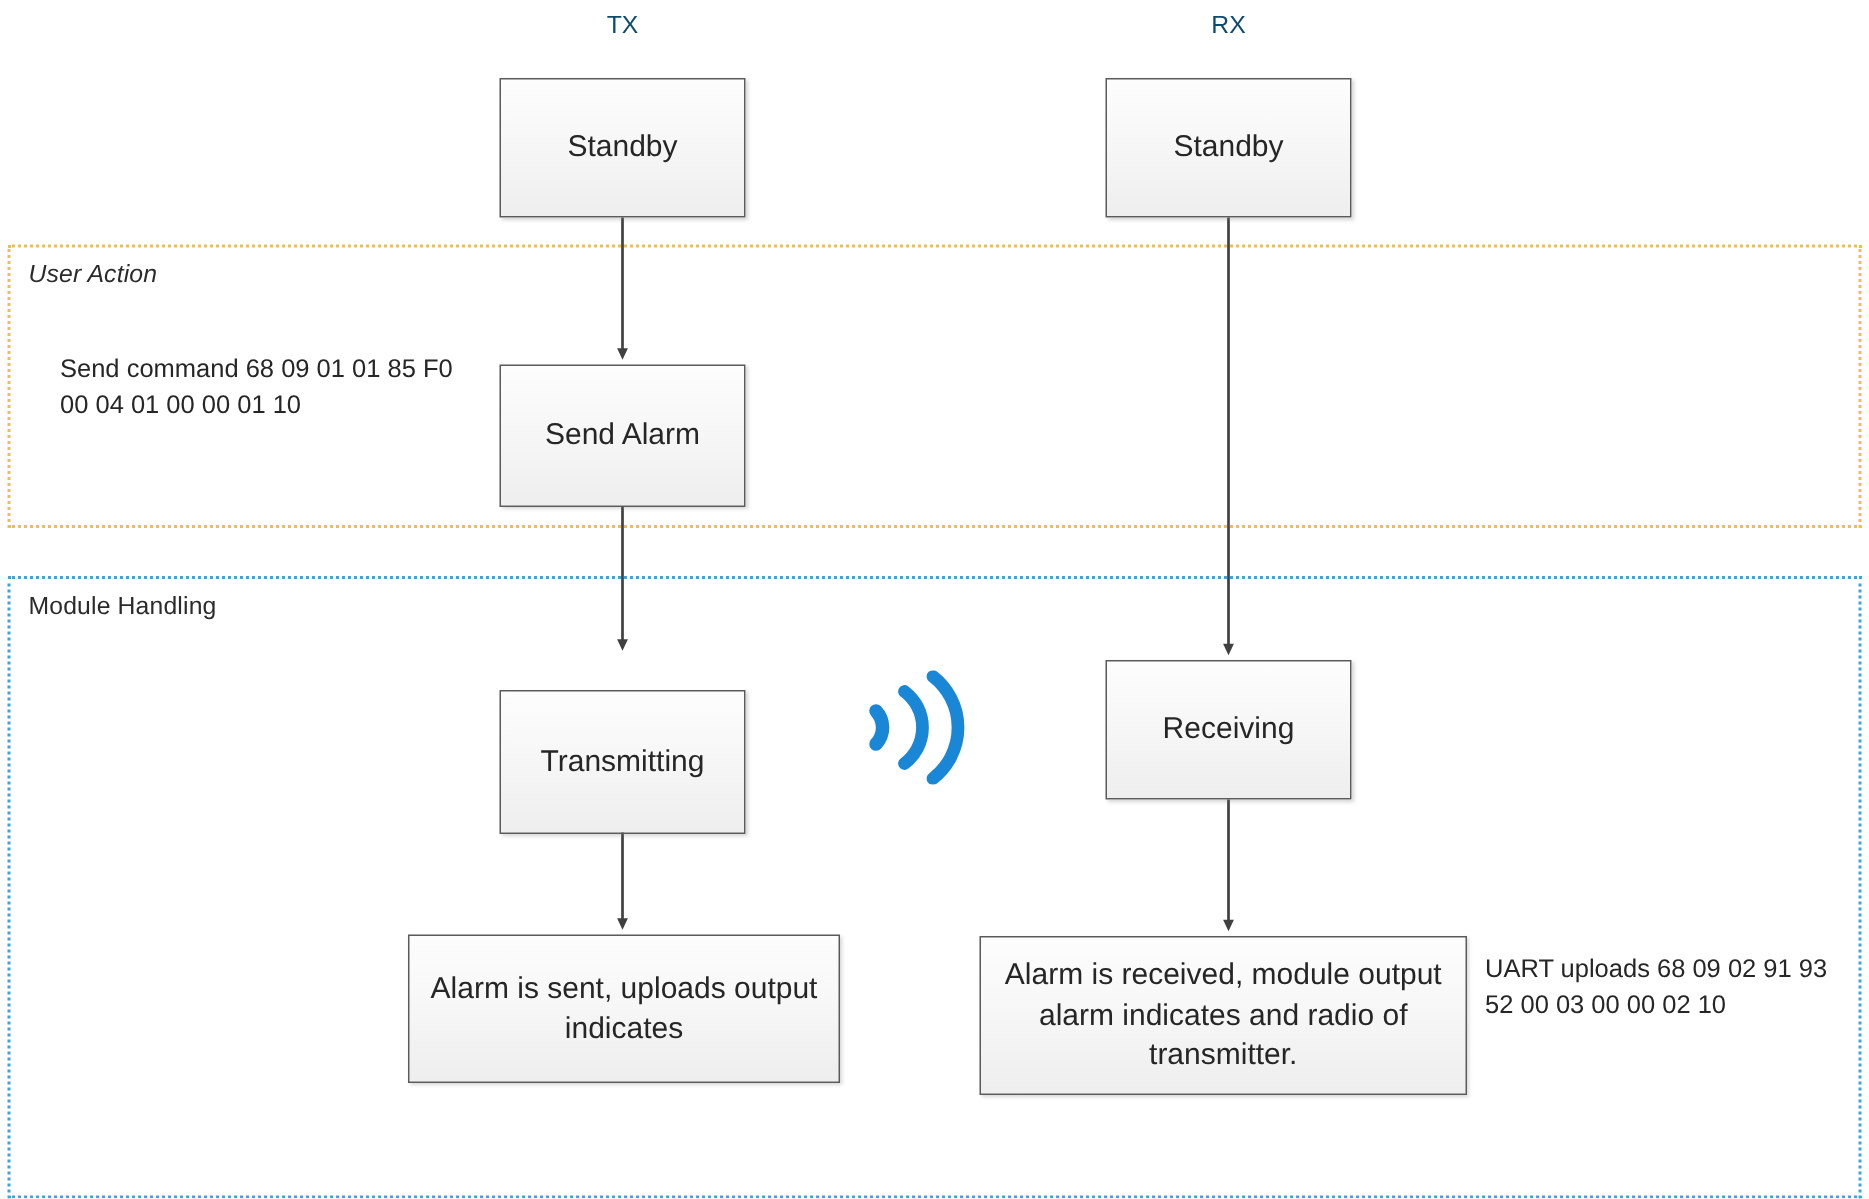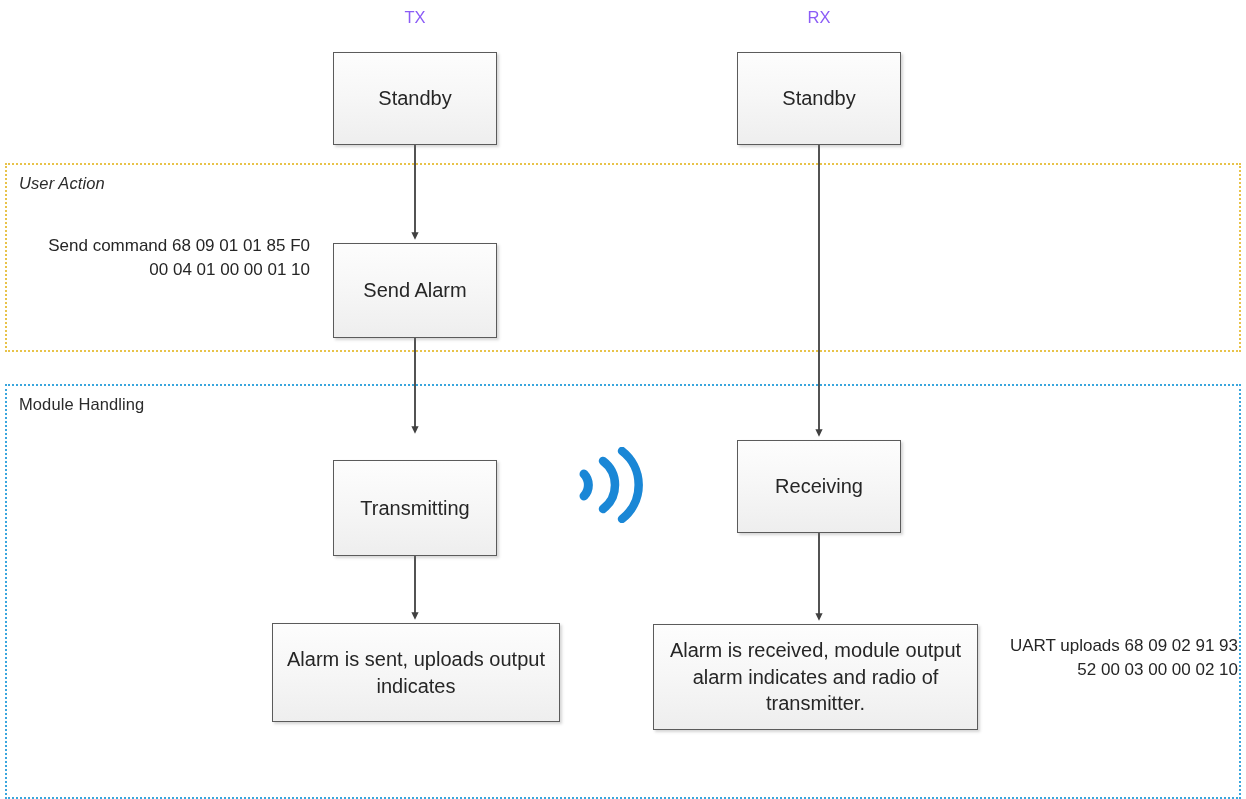--- a/index.html
+++ b/index.html
@@ -47,21 +47,21 @@
     font-size: 16.5px;
     color: #2b2b2b;
     letter-spacing: 0.1px;
     white-space: nowrap;
   }
 
   
   .col-header {
     position: absolute;
     font-size: 16.5px;
-    color: #8b5cf6;
+    color: #0c4a6e;
     text-align: center;
     white-space: nowrap;
   }
   .col-header-tx { left: 333px; top: 8px; width: 164px; }
   .col-header-rx { left: 737px; top: 8px; width: 164px; }
 
   
   .node {
     position: absolute;
     box-sizing: border-box;
@@ -85,21 +85,21 @@
   .node-rx-standby   { left: 737px; top: 52px;  width: 164px; height: 93px; }
   .node-rx-receiving { left: 737px; top: 440px; width: 164px; height: 93px; }
   .node-rx-result    { left: 653px; top: 624px; width: 325px; height: 106px; }
 
   
   .annot {
     position: absolute;
     font-size: 17px;
     color: #262626;
     line-height: 1.42;
-    text-align: right;
+    text-align: left;
     white-space: pre-line;
   }
   .annot-send-command { left: 40px;   top: 234px; width: 270px; }
   .annot-uart-tx      { left: 18px;   top: 642px; width: 248px; }
   .annot-uart-rx      { left: 990px;  top: 634px; width: 248px; }
 
   
   .connector {
     position: absolute;
     z-index: 2;

